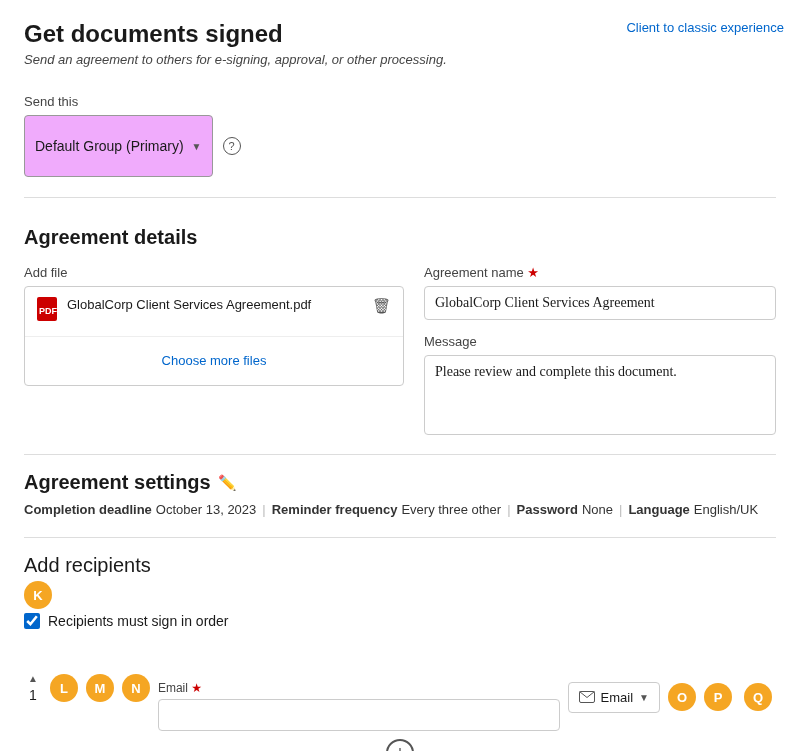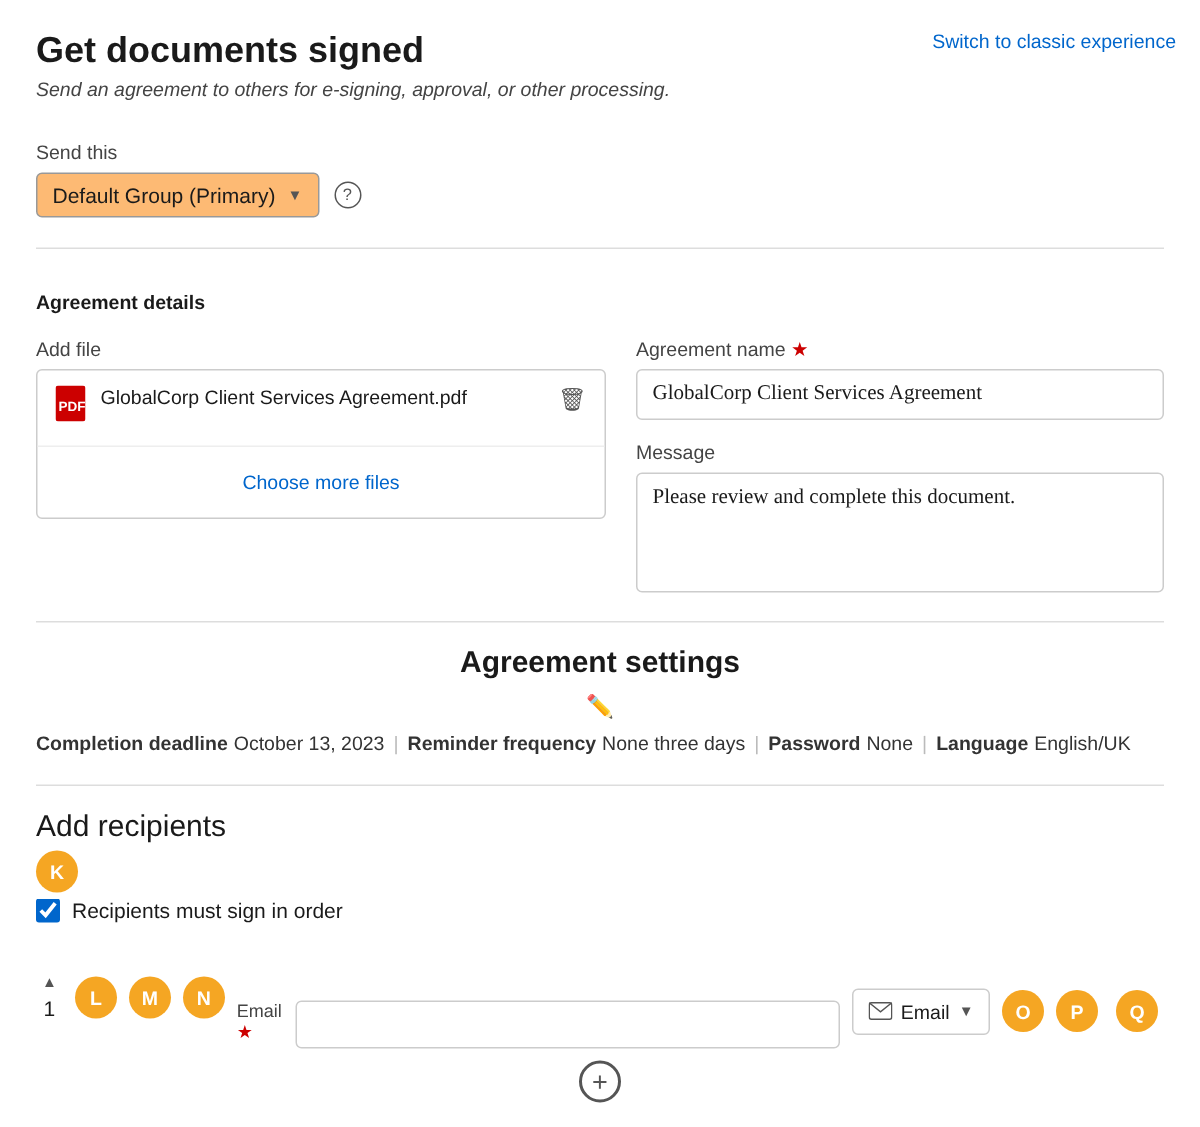--- a/index.html
+++ b/index.html
@@ -46,22 +46,22 @@
       display: flex;
       align-items: center;
       gap: 10px;
       margin-bottom: 20px;
     }
     .dropdown-select {
       display: flex;
       align-items: center;
       border: 1px solid #999;
       border-radius: 4px;
-      padding: 6px 10px;
-      background: #fdba74;
+      padding: 22px 10px;
+      background: #f0abfc;
       cursor: pointer;
       gap: 8px;
       font-size: 14px;
     }
     .dropdown-arrow {
       font-size: 10px;
       color: #555;
     }
     .info-icon {
       width: 18px;
@@ -74,21 +74,21 @@
       font-size: 11px;
       color: #555;
       cursor: pointer;
     }
     .section-divider {
       border: none;
       border-top: 1px solid #ddd;
       margin-bottom: 16px;
     }
     .section-title {
-      font-size: 13px;
+      font-size: 20px;
       font-weight: 600;
       margin-bottom: 16px;
       margin-top: 28px;
     }
     .two-col {
       display: grid;
       grid-template-columns: 380px 1fr;
       gap: 20px;
       margin-bottom: 16px;
     }
@@ -150,21 +150,20 @@
     }
     textarea.text-input {
       resize: none;
       height: 80px;
     }
     .agreement-settings-row {
       display: flex;
       align-items: center;
       gap: 8px;
       margin-bottom: 8px;
-      flex-direction: column;
     }
     .settings-title {
       font-size: 20px;
       font-weight: 600;
     }
     .edit-icon {
       color: #555;
       cursor: pointer;
       font-size: 15px;
     }
@@ -230,21 +229,21 @@
       line-height: 1;
     }
     .order-number {
       font-size: 14px;
       font-weight: 500;
       min-width: 16px;
       text-align: center;
     }
     .email-field-group {
       display: flex;
-      flex-direction: row;
+      flex-direction: column;
       flex: 1;
       margin-top: 36px;
     }
     .email-field-label {
       font-size: 12px;
       color: #444;
       margin-bottom: 4px;
     }
     .email-input {
       border: 1px solid #ccc;
@@ -350,21 +349,21 @@
       color: #fff;
       font-weight: 700;
       font-size: 13px;
     }
   </style>
 </head>
 <body>
 
 <div class="container">
 
-  <a class="top-link">Switch to classic experience</a>
+  <a class="top-link">Client to classic experience</a>
 
   <h1 class="page-title">Get documents signed</h1>
   <p class="page-subtitle">Send an agreement to others for e-signing, approval, or other processing.</p>
 
   <div class="send-from-label">Send this</div>
   <div class="send-from-row">
     <div class="dropdown-select">
       <span>Default Group (Primary)</span>
       <span class="dropdown-arrow">▼</span>
     </div>
@@ -410,21 +409,21 @@
 
   <div class="agreement-settings-row">
     <span class="settings-title">Agreement settings</span>
     <span class="edit-icon">✏️</span>
   </div>
   <div class="settings-meta">
     <span class="meta-label">Completion deadline</span>
     <span class="meta-value">October 13, 2023</span>
     <span class="meta-sep"> | </span>
     <span class="meta-label">Reminder frequency</span>
-    <span class="meta-value">None three days</span>
+    <span class="meta-value">Every three other</span>
     <span class="meta-sep"> | </span>
     <span class="meta-label">Password</span>
     <span class="meta-value">None</span>
     <span class="meta-sep"> | </span>
     <span class="meta-label">Language</span>
     <span class="meta-value">English/UK</span>
   </div>
 
   <hr class="section-divider">
 

